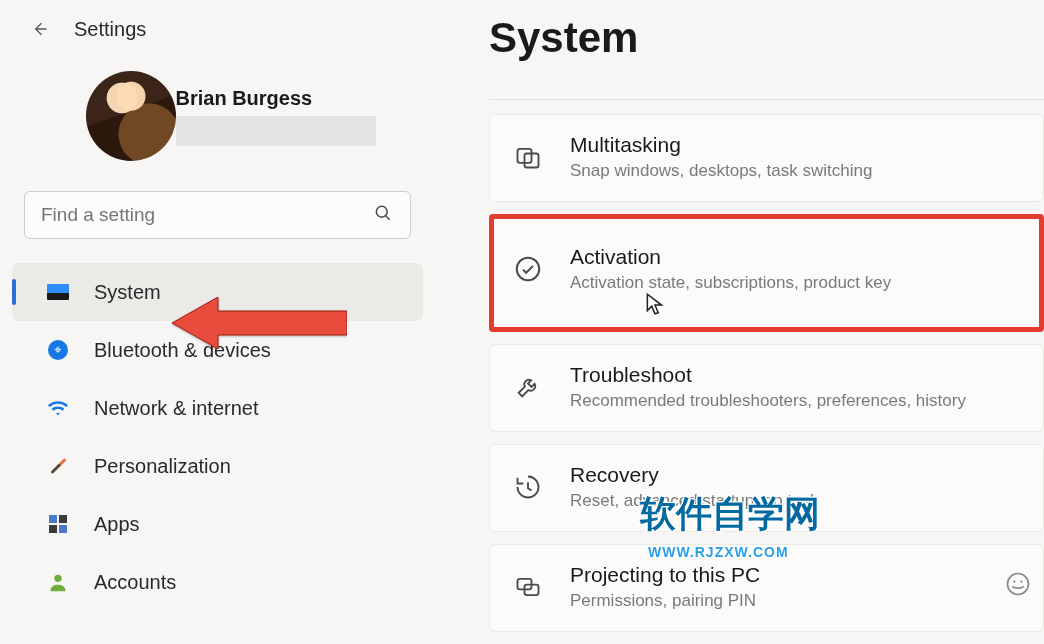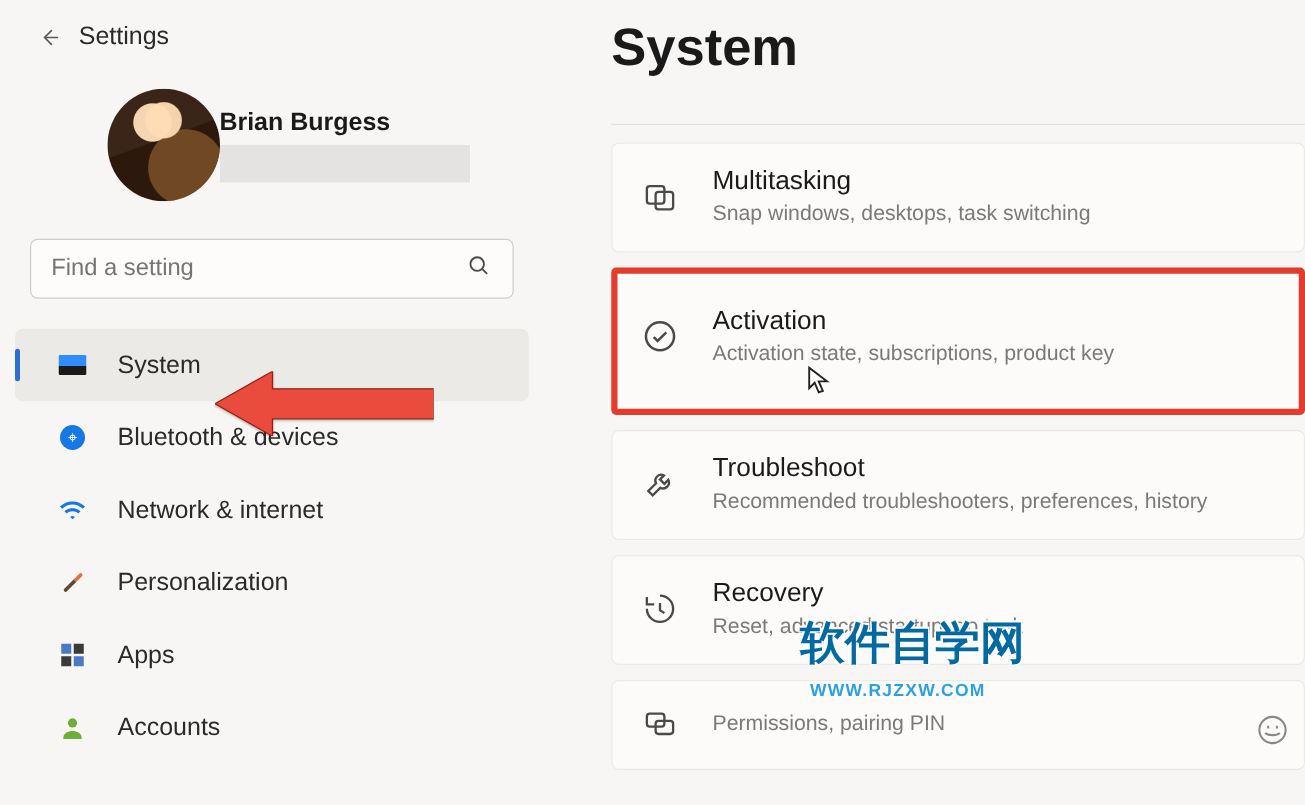--- a/index.html
+++ b/index.html
@@ -19,22 +19,22 @@
   }
   
   .sidebar {
     width: 435px;
     padding: 18px 0 0 0;
     display: flex;
     flex-direction: column;
   }
   .top-row {
     display: flex;
-    align-items: flex-end;
-    gap: 13px;
+    align-items: flex-start;
+    gap: 24px;
     padding: 0 0 0 28px;
     margin-bottom: 30px;
   }
   .back-btn {
     width: 22px; height: 22px;
     display: flex; align-items: center; justify-content: center;
     color: #5a5a5a;
     cursor: pointer;
   }
   .app-title {
@@ -344,20 +344,21 @@
     </div>
 
     <div class="card">
       <span class="card-icon">
         <svg width="28" height="28" viewBox="0 0 24 24" fill="none" stroke="currentColor" stroke-width="1.6">
             <rect x="3" y="5" width="12" height="9" rx="2"></rect>
             <rect x="9" y="10" width="12" height="9" rx="2"></rect>
           </svg>
       </span>
       <div>
+        <div class="card-title">Projecting to this PC</div>
         <div class="card-sub">Permissions, pairing PIN</div>
       </div>
     </div>
   </main>
 </div>
 
 <svg class="arrow" viewBox="0 0 175 52">
   <defs>
       <filter id="ds">
         <feDropShadow dx="0" dy="1" stdDeviation="1" flood-opacity="0.3"></feDropShadow>

